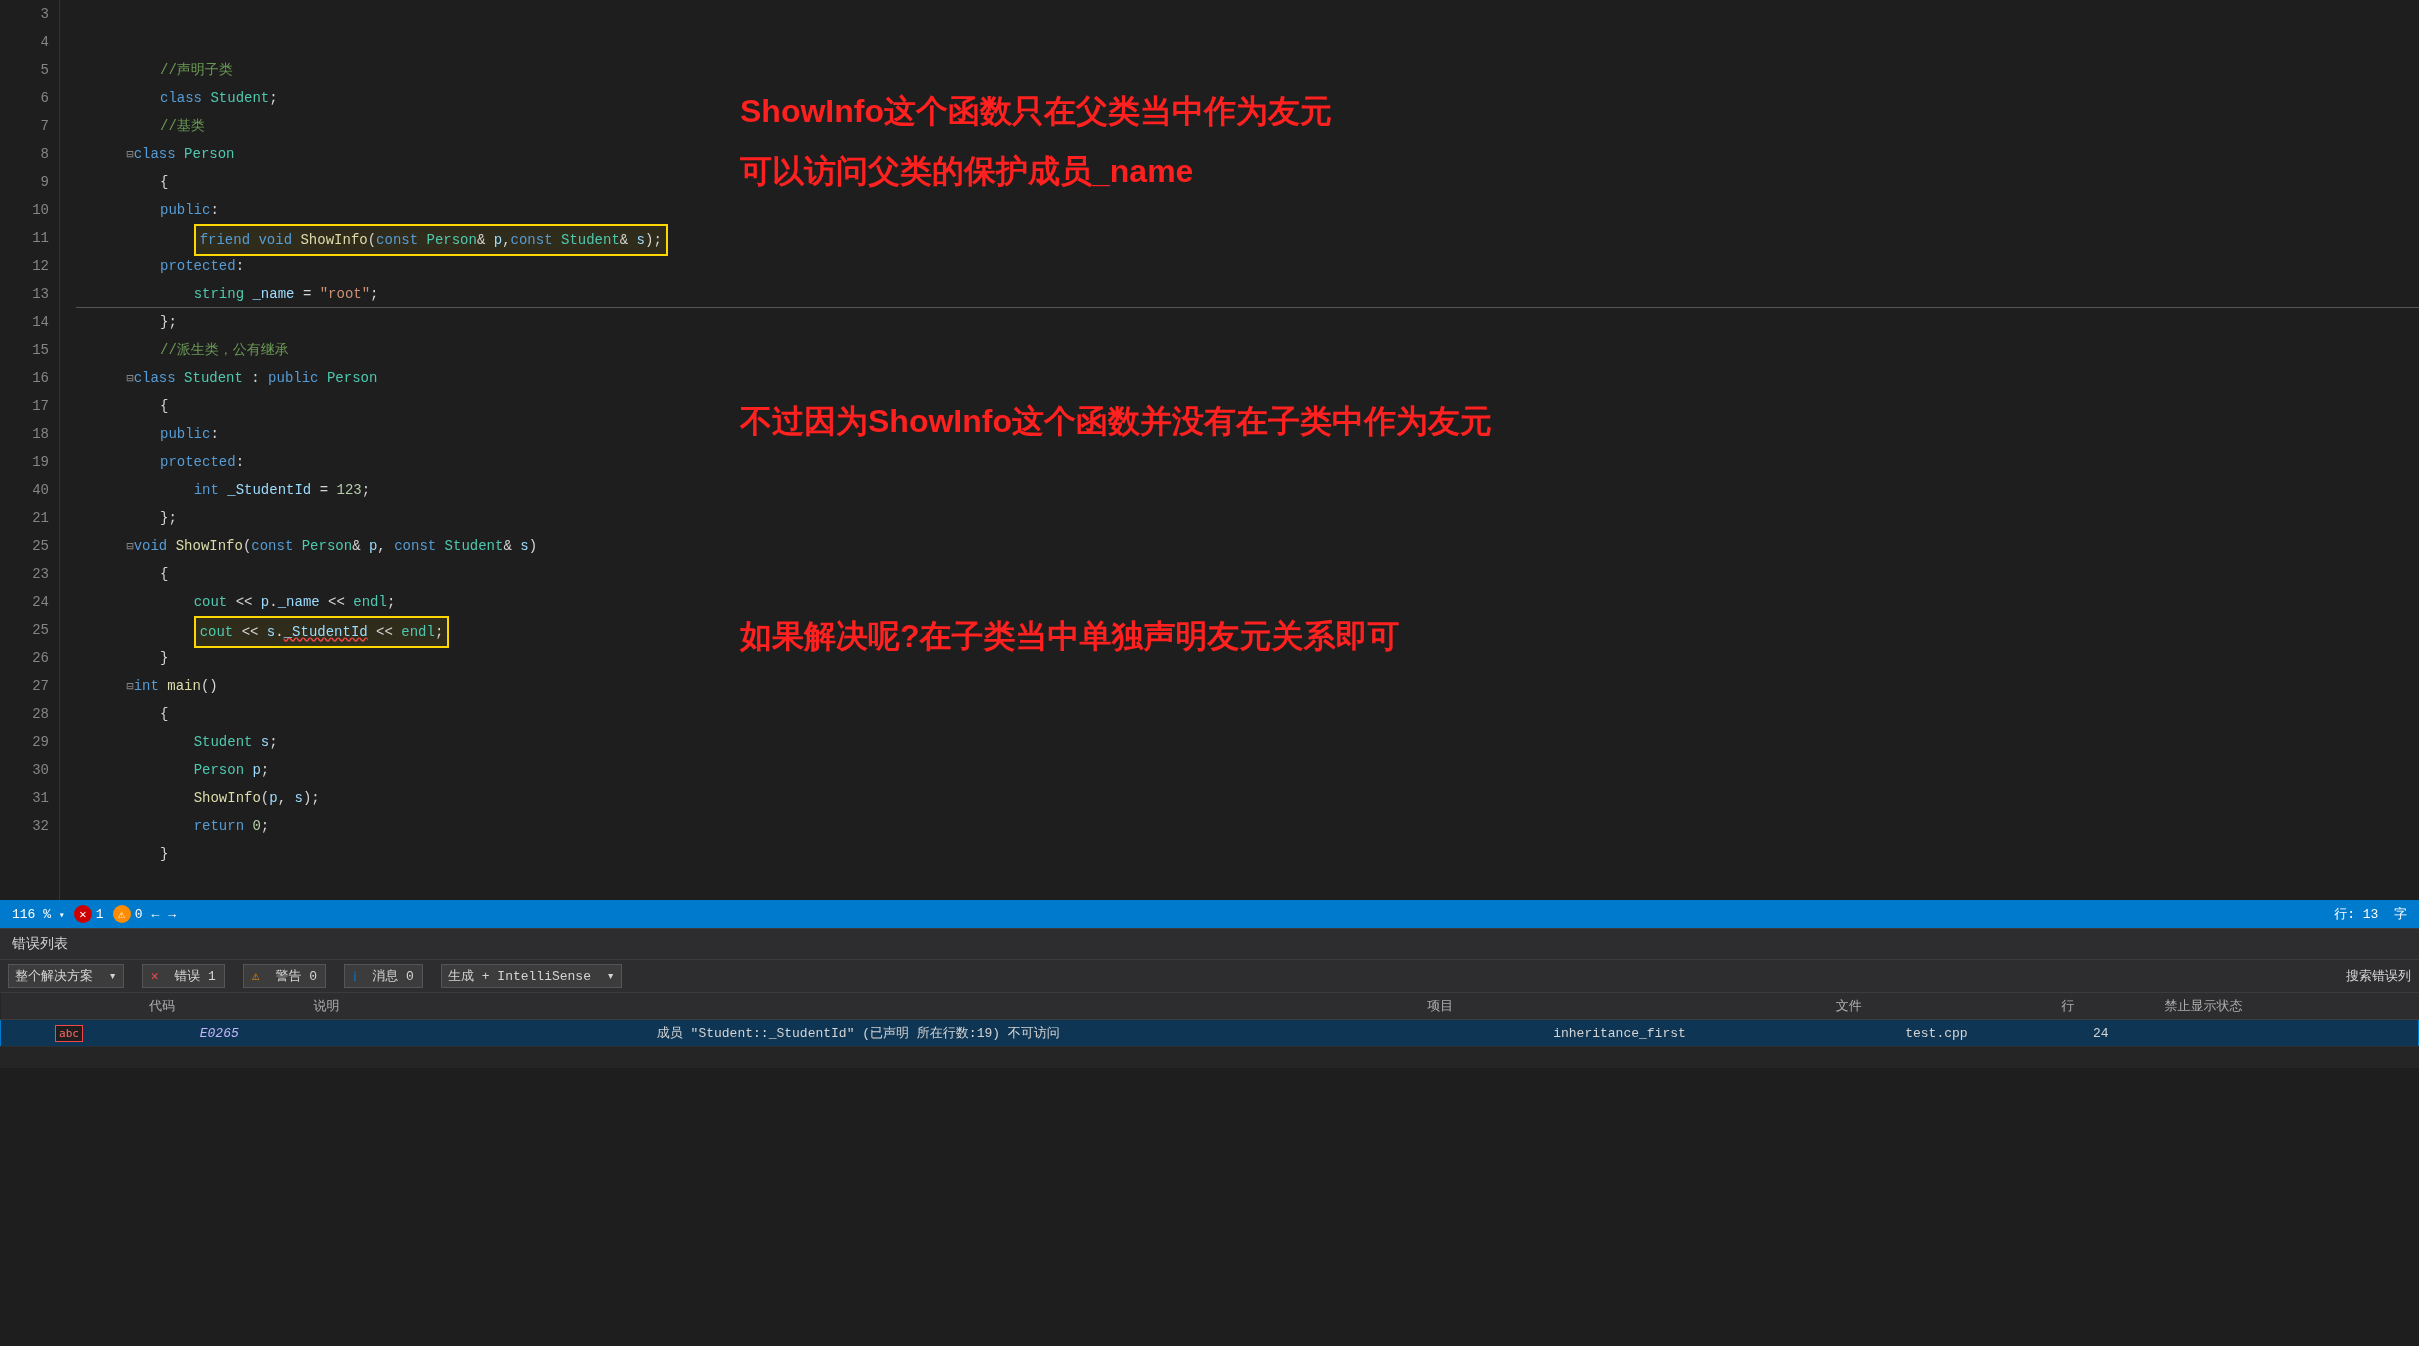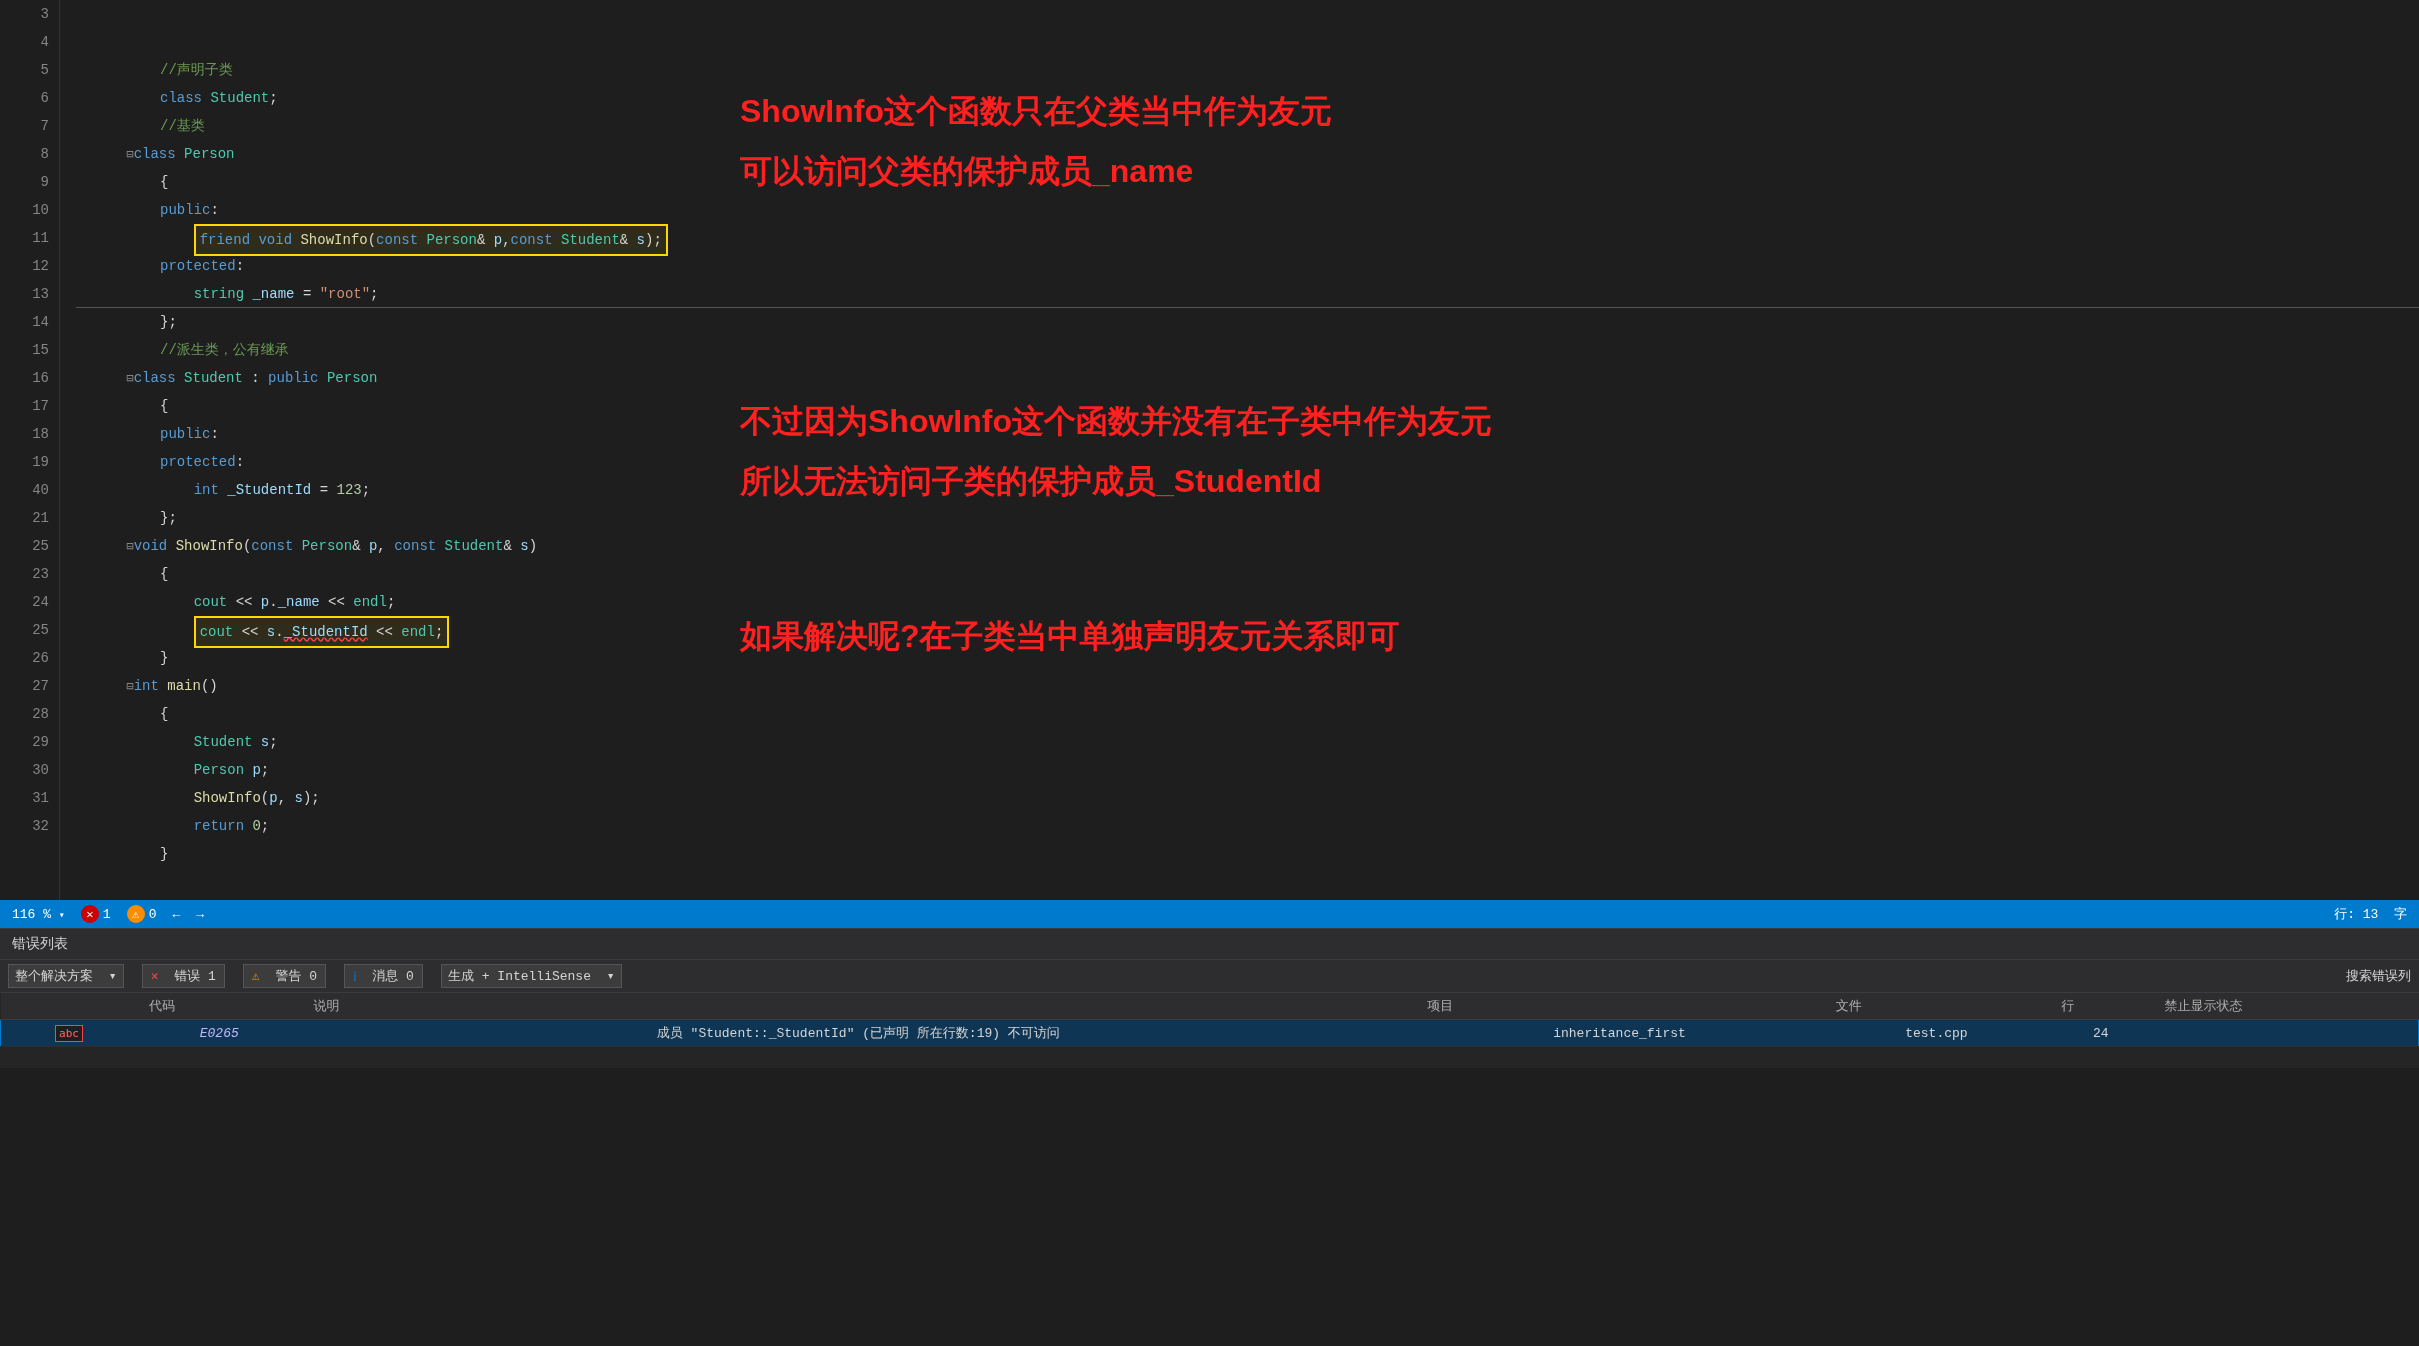--- a/index.html
+++ b/index.html
@@ -81,21 +81,21 @@
 
     
     .status-bar {
       background: #007acc;
       height: 28px;
       display: flex;
       align-items: center;
       padding: 0 12px;
       font-size: 13px;
       color: white;
-      gap: 16px;
+      gap: 9px;
     }
     .status-bar .error-badge {
       background: #cc0000;
       border-radius: 50%;
       width: 18px;
       height: 18px;
       display: inline-flex;
       align-items: center;
       justify-content: center;
       font-size: 12px;
@@ -379,21 +379,20 @@
     <div class="code-line">
       &nbsp;&nbsp;&nbsp;&nbsp;<span class="kw-white">}</span>
     </div>
 
     <div class="annotation" style="top: 90px; left: 680px; font-size: 32px;">ShowInfo这个函数只在父类当中作为友元</div>
 
     <div class="annotation" style="top: 150px; left: 680px; font-size: 32px;">可以访问父类的保护成员_name</div>
 
     <div class="annotation" style="top: 400px; left: 680px; font-size: 32px;">不过因为ShowInfo这个函数并没有在子类中作为友元</div>
 
-    <div class="annotation" style="top: 460px; left: 680px; font-size: 32px;">所以无法访问子类的保护成员_StudentId</div>
 
     <div class="annotation" style="top: 615px; left: 680px; font-size: 32px;">如果解决呢?在子类当中单独声明友元关系即可</div>
 
   </div>
 </div>
 
 <div class="status-bar">
   <span style="cursor:pointer;">
     <span>116 %</span>&nbsp;<span style="font-size:10px;">▾</span>
   </span>

